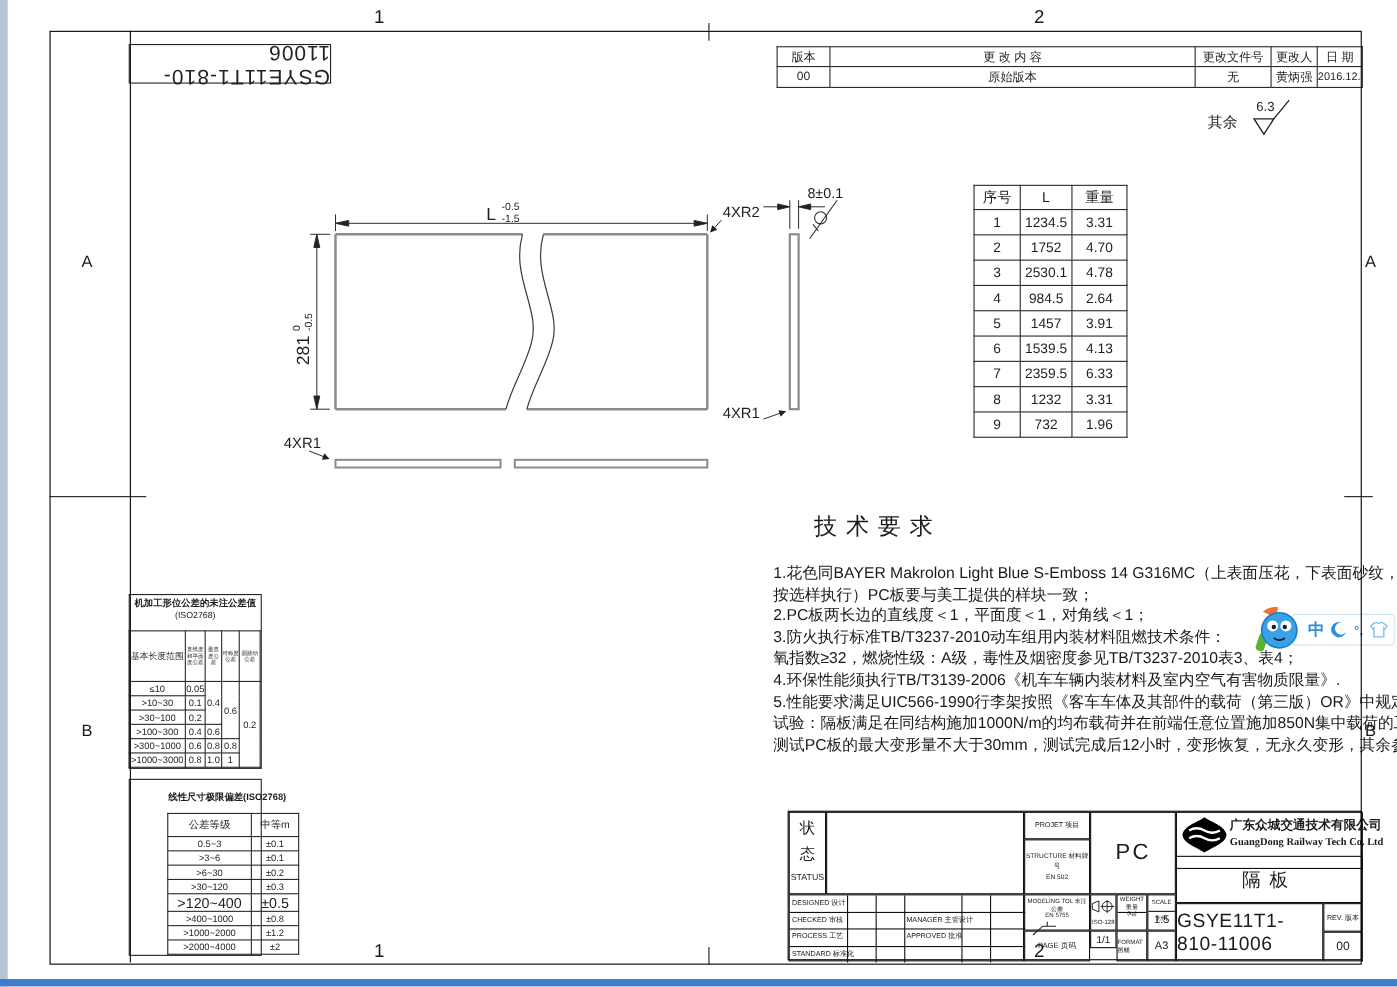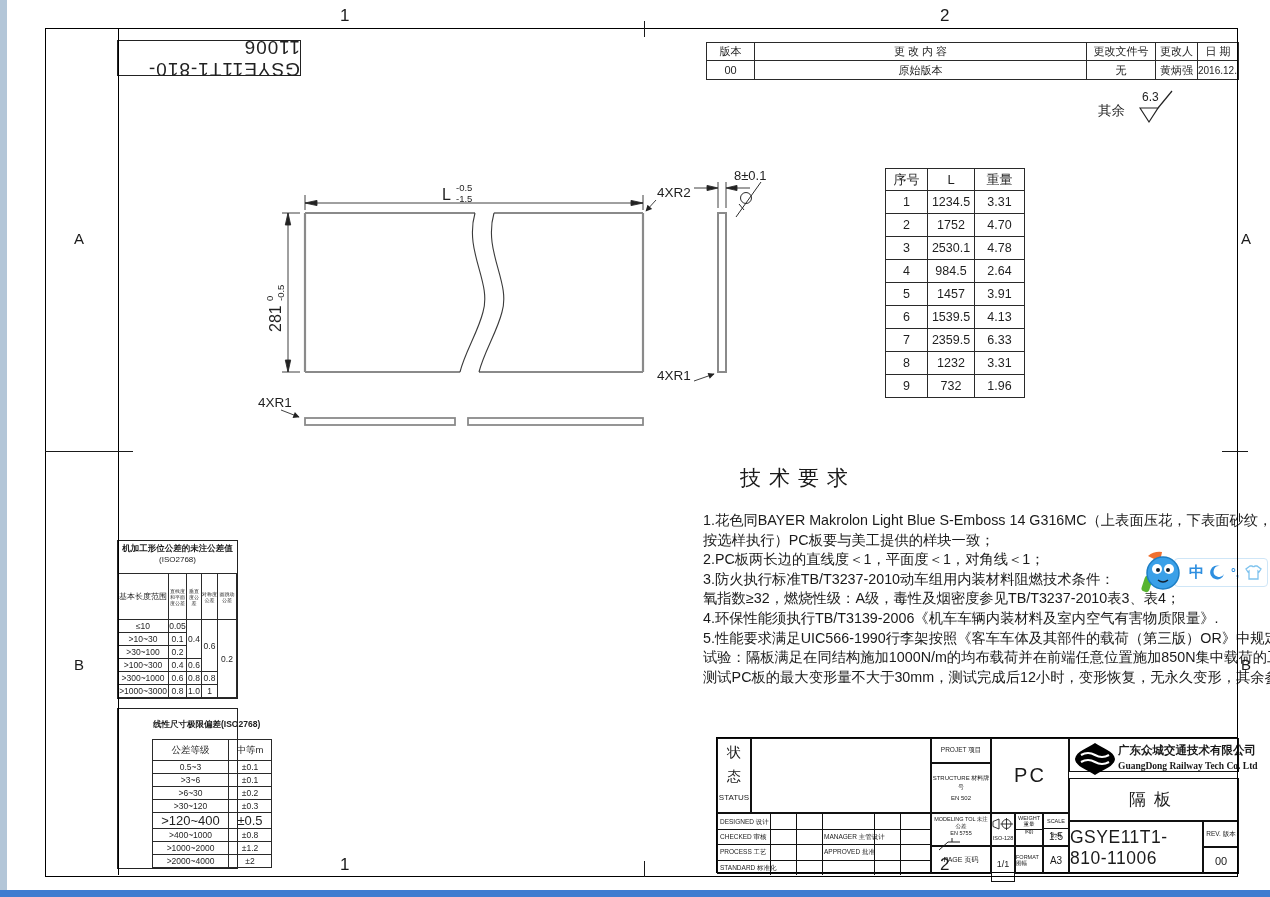--- a/index.html
+++ b/index.html
@@ -391,31 +391,31 @@
       <div style="border-bottom:1px solid #111;height:15px;">
         <div style="font-size:5.5px;padding-top:1px;">WEIGHT 重量</div>
         <div style="font-size:5px;">(kg)</div>
       </div>
       <div style="font-size:8px;"></div>
     </div>
     <div class="tb-cell" style="left:326px;top:75px;width:26px;height:33px;text-align:center;">
       <div style="font-size:5.5px;border-bottom:1px solid #111;height:14px;line-height:14px;">SCALE 比例</div>
       <div style="font-size:10px;margin-top:2px;">1:5</div>
     </div>
-    <div class="tb-cell" style="left:274px;top:108px;width:24px;height:36px;display:flex;align-items:center;justify-content:center;">
+    <div class="tb-cell" style="left:274px;top:108px;width:24px;height:16px;display:flex;align-items:center;justify-content:center;">
       <span style="font-size:9px;">1/1</span>
     </div>
     <div class="tb-cell" style="left:298px;top:108px;width:28px;height:28px;display:flex;align-items:center;justify-content:center;">
       <span style="font-size:5.5px;">FORMAT 图幅</span>
     </div>
     <div class="tb-cell" style="left:326px;top:108px;width:26px;height:28px;display:flex;align-items:center;justify-content:center;">
       <span style="font-size:10px;">A3</span>
     </div>
 
-    <div class="tb-cell" style="left:352px;top:0;width:170px;height:34px;">
+    <div class="tb-cell" style="left:352px;top:0;width:170px;height:52px;">
       <svg width="42" height="34" viewBox="0 0 42 34" style="position:absolute;left:4px;top:3px;">
         <path d="M21,1 C28,6 40,9 41,17 C40,25 28,28 21,33 C14,28 2,25 1,17 C2,9 14,6 21,1 Z" fill="#000"></path>
         <path d="M7,13 Q14,9 21,13 T35,13" stroke="#fff" stroke-width="2.2" fill="none"></path>
         <path d="M7,20 Q14,16 21,20 T35,20" stroke="#fff" stroke-width="2.2" fill="none"></path>
       </svg>
       <div style="position:absolute;left:48px;top:4px;width:120px;text-align:center;">
         <div style="font-size:11.5px;font-weight:bold;white-space:nowrap;">广东众城交通技术有限公司</div>
         <div style="font-size:9.5px;font-weight:bold;font-family:'Liberation Serif',serif;white-space:nowrap;margin-top:3px;">GuangDong Railway Tech Co. Ltd</div>
       </div>
     </div>

